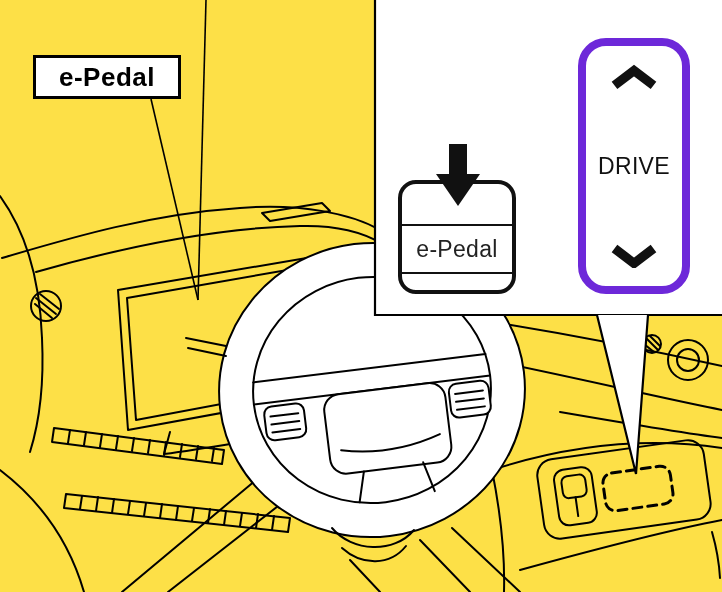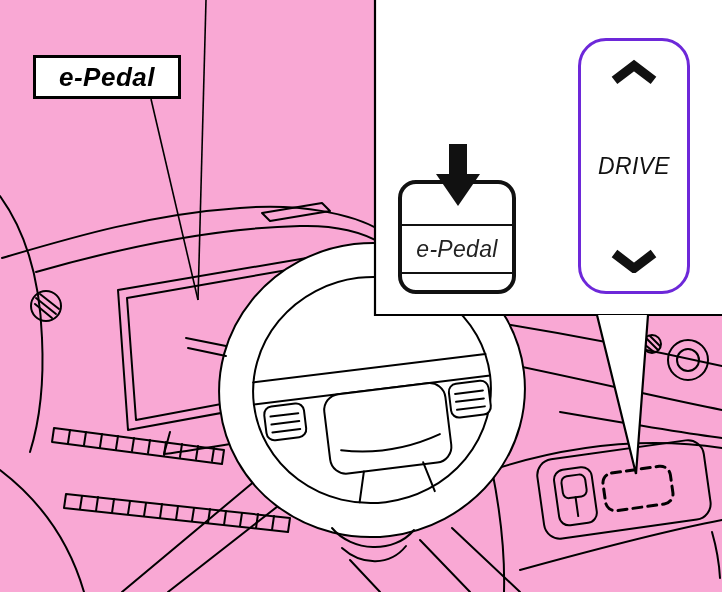--- a/index.html
+++ b/index.html
@@ -1,18 +1,18 @@
 <!DOCTYPE html>
 <html><head>
 <meta charset="utf-8">
 <style>
   html,body{margin:0;padding:0;background:#fff;}
   .stage{
-    position:relative;width:722px;height:592px;background:#f9a8d4;
-    overflow:hidden;font-family:"Liberation Sans","DejaVu Sans",sans-serif;font-style:italic;
+    position:relative;width:722px;height:592px;background:#fde047;
+    overflow:hidden;font-family:"Liberation Sans","DejaVu Sans",sans-serif;
   }
   .stage svg.art{position:absolute;left:0;top:0;}
   
   .label-box{
     position:absolute;left:33px;top:55px;width:148px;height:44px;
     background:#fff;border:3px solid #000;box-sizing:border-box;
     display:flex;align-items:center;justify-content:center;
     font-size:26px;font-weight:700;color:#000;letter-spacing:.5px;
   }
   
@@ -22,21 +22,21 @@
   }
   .epedal-btn .band{
     margin-top:40px;height:46px;border-top:2px solid #111;border-bottom:2px solid #111;
     display:flex;align-items:center;justify-content:center;
     font-size:23px;color:#222;letter-spacing:.3px;
   }
   .press-arrow{position:absolute;left:428px;top:144px;}
   
   .dm-switch{
     position:absolute;left:578px;top:38px;width:112px;height:256px;
-    background:#fff;border:3px solid #6d28d9;border-radius:28px;box-sizing:border-box;
+    background:#fff;border:8px solid #6d28d9;border-radius:28px;box-sizing:border-box;
     display:flex;flex-direction:column;align-items:center;justify-content:space-between;
     padding:18px 0;
   }
   .dm-text{
     text-align:center;font-size:23px;line-height:1.22;color:#111;letter-spacing:.3px;
   }
   .dm-text span{display:block;}
 </style>
 </head>
 <body>

